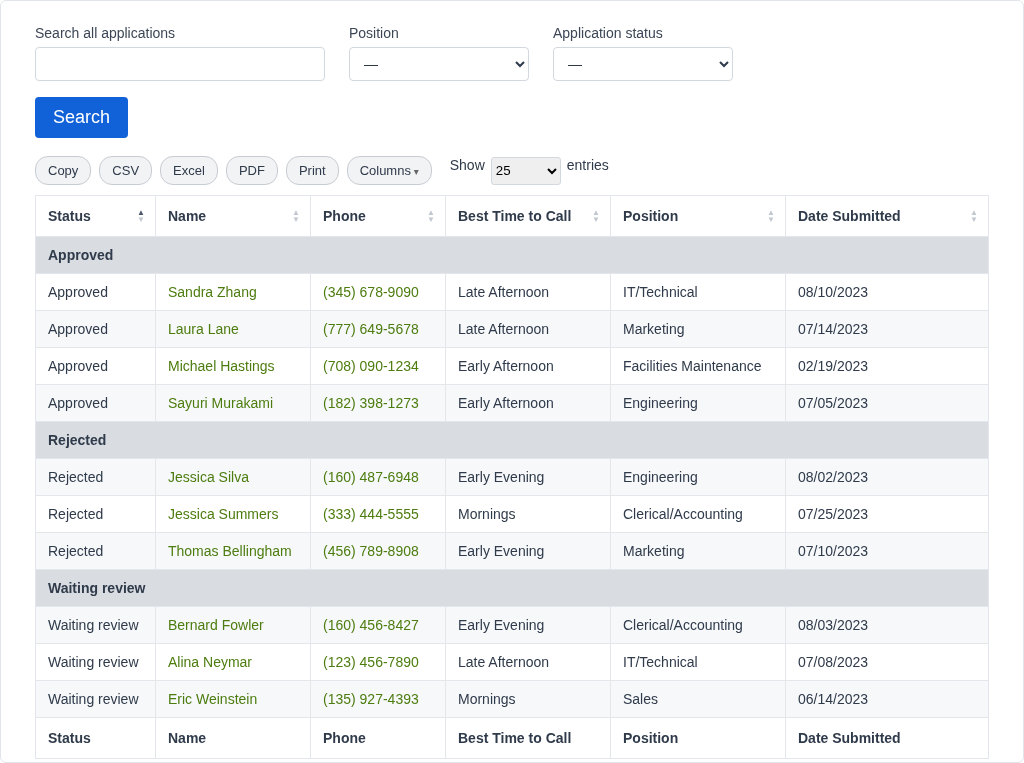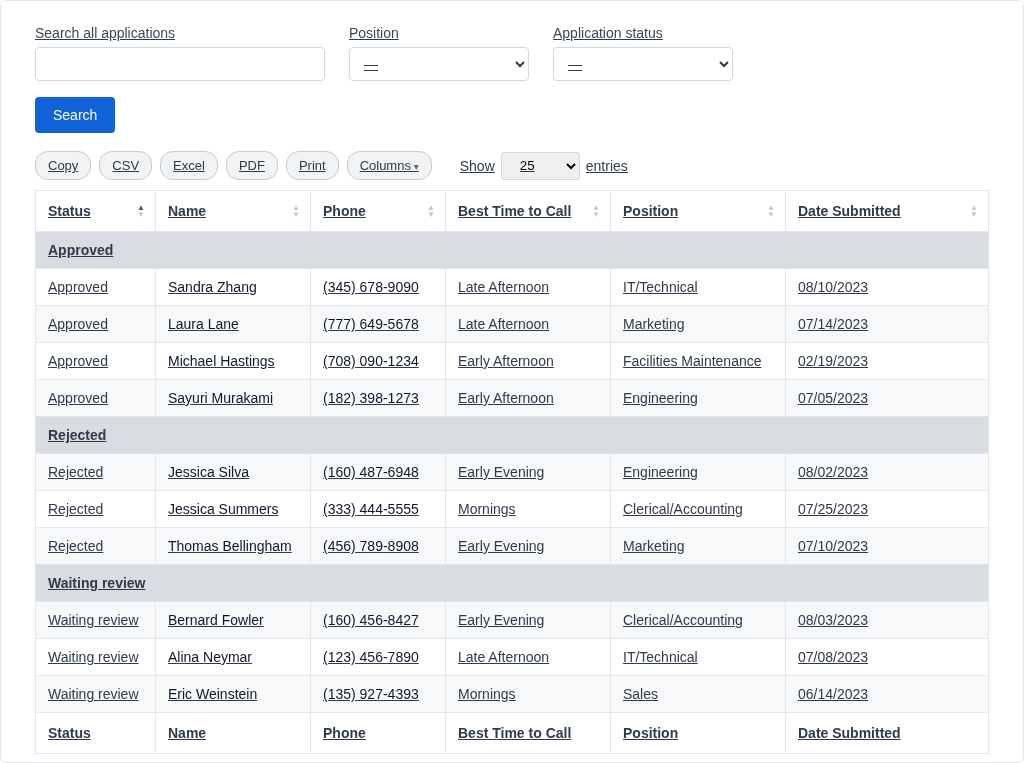--- a/index.html
+++ b/index.html
@@ -1,41 +1,41 @@
 <!DOCTYPE html>
 <html><head>
 <meta charset="utf-8">
 <style>
   * { box-sizing: border-box; margin: 0; padding: 0; }
   body { font-family: -apple-system, BlinkMacSystemFont, "Segoe UI", Helvetica, Arial, sans-serif; font-size: 14px; color: #2f3a4a; background: #fff; }
-  .page { width: 1024px; height: 763px; border: 1px solid #e1e5ea; border-radius: 6px; padding: 24px 34px 18px 34px; position: relative; text-decoration: underline; }
+  .page { width: 1024px; height: 763px; border: 1px solid #e1e5ea; border-radius: 6px; padding: 24px 34px 18px 34px; position: relative; }
   .filters { display: flex; gap: 24px; margin-bottom: 16px; }
   .filter { display: flex; flex-direction: column; gap: 6px; }
   .filter label { font-size: 14px; color: #3c4655; }
   .filter input[type="text"], .filter select, .date-input { height: 34px; border: 1px solid #d3d8de; border-radius: 4px; padding: 0 10px; font-size: 14px; color: #2f3a4a; background: #fff; }
   .search-all { width: 290px; }
   .pos-sel, .status-sel { width: 180px; }
   .date-row { display: flex; gap: 8px; }
   .date-input { width: 90px; color: #7a8595; }
   .date-input::placeholder { color: #7a8595; }
-  .btn-primary { background: #1161d9; color: #fff; border: none; border-radius: 4px; padding: 10px 18px; font-size: 14px; cursor: pointer; margin-bottom: 18px; }
+  .btn-primary { background: #1161d9; color: #fff; border: none; border-radius: 4px; padding: 10px 18px; font-size: 18px; cursor: pointer; margin-bottom: 18px; }
   .toolbar { display: flex; align-items: center; gap: 8px; margin-bottom: 10px; flex-wrap: wrap; }
   .btn-export { background: #f1f3f5; border: 1px solid #c7ccd2; border-radius: 13px; padding: 6px 12px; font-size: 13px; color: #2f3a4a; cursor: pointer; }
   .btn-columns::after { content: " \25BE"; font-size: 10px; color: #666; }
-  .show-wrap { display: flex; align-items: center; gap: 6px; margin-left: 20px; }
-  .show-select { height: 28px; border: 1px solid #d3d8de; border-radius: 3px; width: 79px; padding: 0 14px; }
+  .show-wrap { display: flex; align-items: flex-start; gap: 6px; margin-left: 10px; }
+  .show-select { height: 28px; border: 1px solid #d3d8de; border-radius: 3px; width: 70px; padding: 0 0; }
   table { width: 100%; border-collapse: collapse; padding-left: 44px; }
   thead th, tfoot th { text-align: left; font-weight: 700; padding: 12px 12px; border: 1px solid #e3e7ec; background: #fff; font-size: 14px; position: relative; }
   thead th .sort-arrows { position: absolute; right: 10px; top: 50%; transform: translateY(-50%); display: flex; flex-direction: column; font-size: 8px; line-height: 7px; color: #c2c8d0; }
   thead th.sort-active .sort-arrows .up { color: #4a5568; }
   tbody td { padding: 10px 12px; border: 1px solid #e3e7ec; font-size: 14px; vertical-align: middle; }
   tbody tr:nth-child(odd) td { background: #f6f8fa; }
   tbody tr:nth-child(even) td { background: #fff; }
   tr.group-row td { background: #d9dde2 !important; font-weight: 700; color: #2f3a4a; padding: 10px 12px; }
-  a.link { color: #0f172a; text-decoration: none; }
+  a.link { color: #4d7c0f; text-decoration: none; }
   select { appearance: auto; }
 </style>
 </head>
 <body>
 
 <div class="page">
 
   <div class="filters">
     <div class="filter">
       <label>Search all applications</label>

